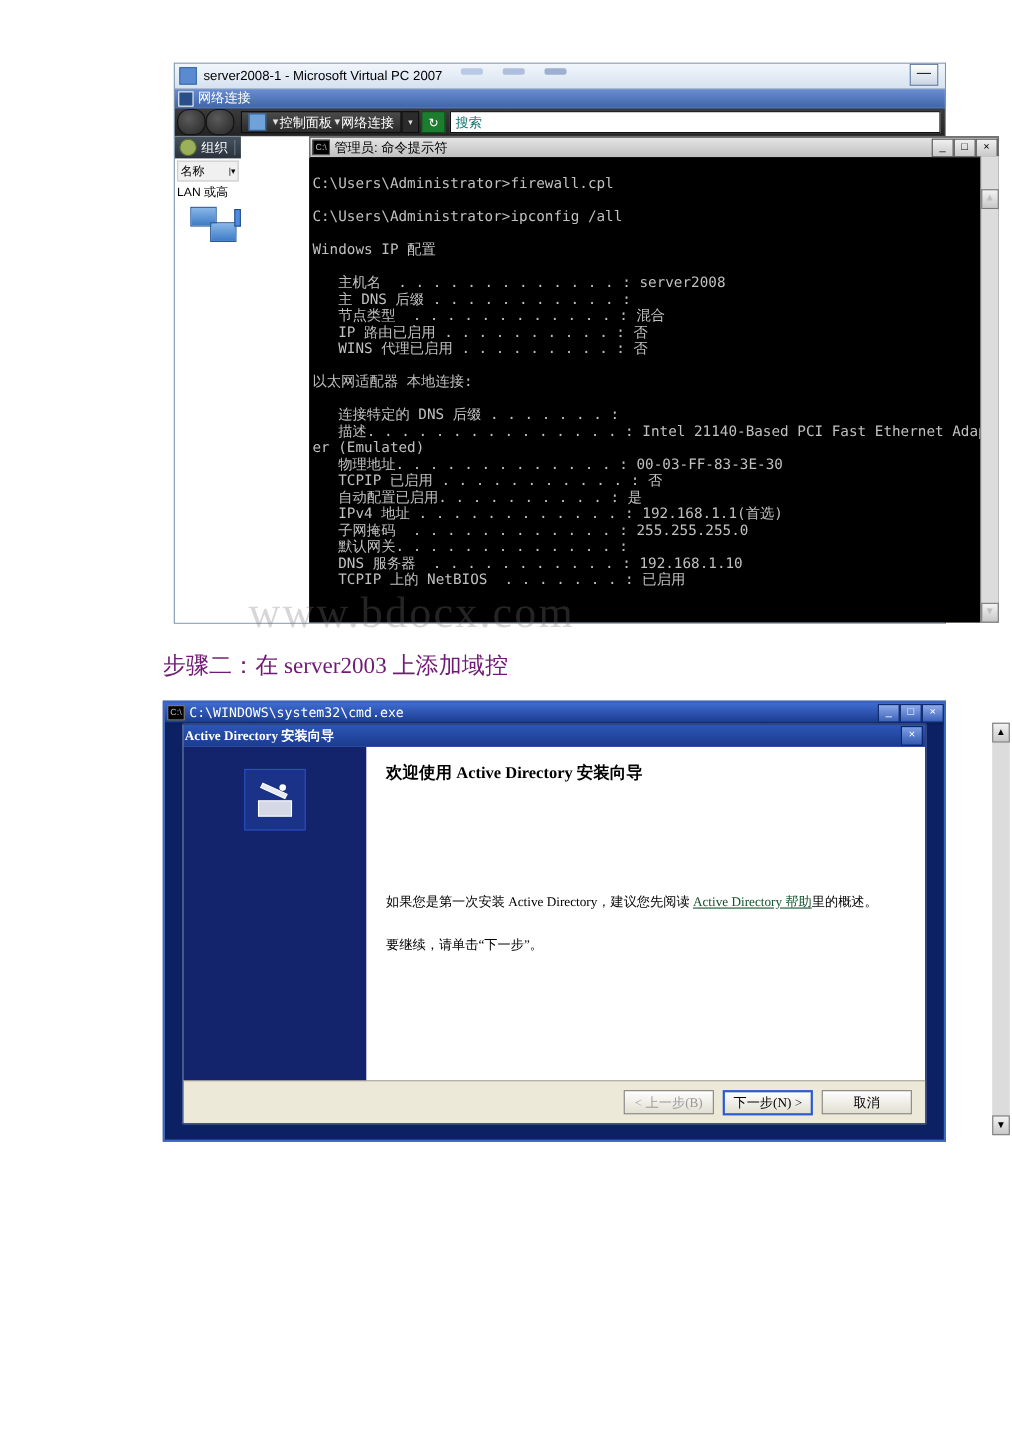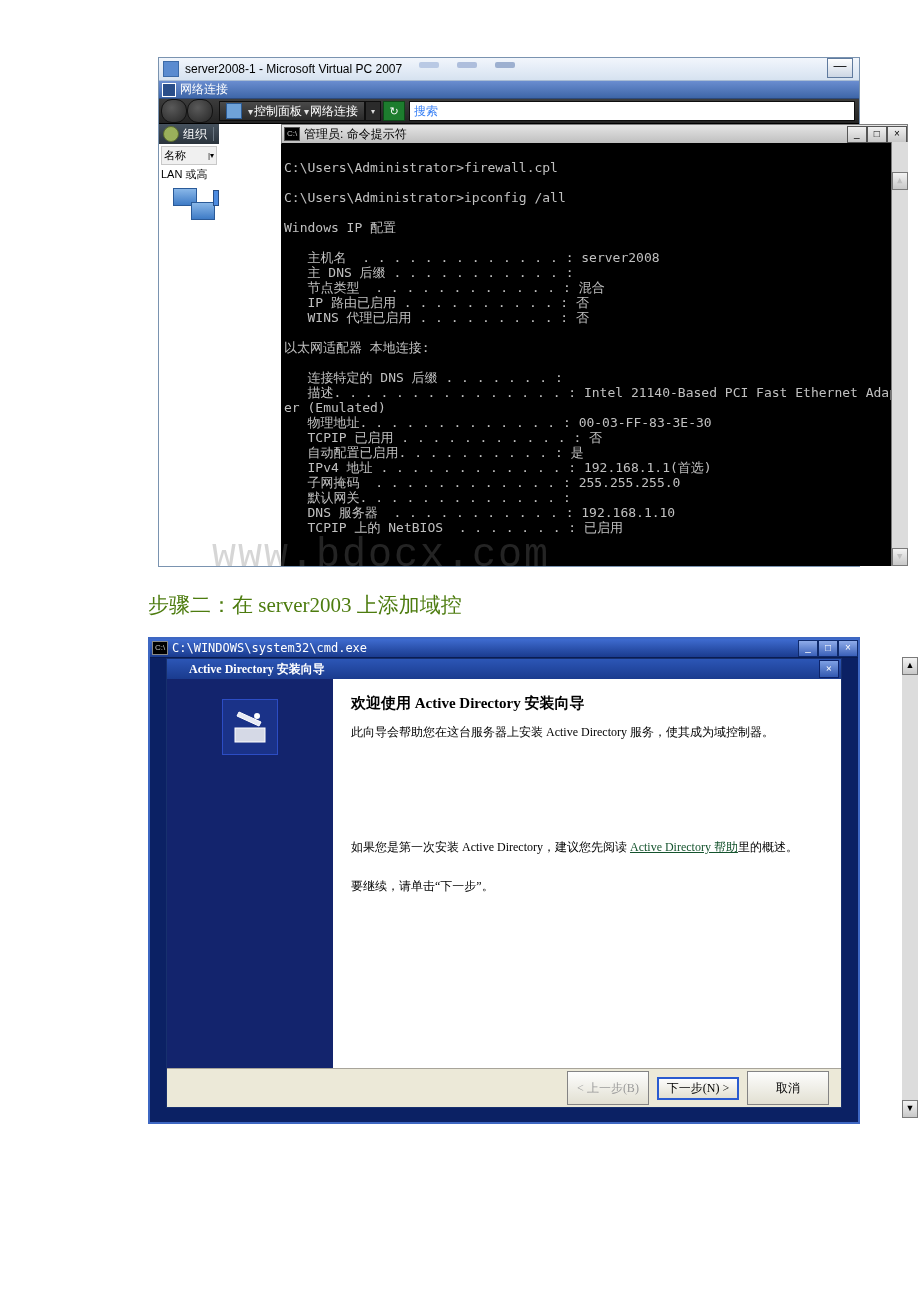--- a/index.html
+++ b/index.html
@@ -15,21 +15,21 @@
   .explorer-title{height:17px;background:linear-gradient(#6a8dd0,#3e66a8);color:#fff;font-size:12px;padding-left:3px;display:flex;align-items:center;border-bottom:1px solid #2d4a7c}
   .explorer-title .eicon{width:12px;height:12px;background:#2a4e8a;border:1px solid #fff;margin-right:4px}
   .navbar{height:24px;background:linear-gradient(#3c3c3c,#232323);display:flex;align-items:center;padding:0;border-bottom:1px solid #000}
   .navarrows{display:flex;gap:0;margin-left:2px}
   .navarrows .circ{width:24px;height:22px;background:radial-gradient(circle at 40% 35%,#5a5a5a,#262626);border-radius:11px;border:1px solid #121212}
   .crumb{margin-left:6px;display:flex;align-items:center;color:#fff;font-size:12px;background:linear-gradient(#4a4a4a,#2a2a2a);height:18px;border:1px solid #0e0e0e;padding:0 6px}
   .crumb .cicon{width:14px;height:14px;background:#6fa2d8;margin-right:4px;border:1px solid #2c5c96}
   .crumb small{letter-spacing:-1px;padding:0 2px;opacity:.85}
   .crumbdrop{width:14px;height:18px;margin-left:auto;background:#2b2b2b;border:1px solid #0e0e0e;color:#ddd;font-size:8px;display:flex;align-items:center;justify-content:center}
   .refresh{width:20px;height:18px;background:#1d7d2e;margin-left:2px;border:1px solid #0d4a18;display:flex;align-items:center;justify-content:center;color:#fff;font-size:11px}
-  .searchbox{margin-left:4px;flex:1;height:18px;background:#fff;border:1px solid #0e0e0e;color:#3b82f6;font-size:12px;padding-left:4px;line-height:18px;margin-right:4px}
+  .searchbox{margin-left:4px;flex:1;height:18px;background:#fff;border:1px solid #0e0e0e;color:#0f766e;font-size:12px;padding-left:4px;line-height:18px;margin-right:4px}
   .submenu{height:16px;background:linear-gradient(#f9fbff,#e8eef8);display:flex;gap:10px;padding-left:6px;font-size:11px;color:#555;border-bottom:1px solid #a9bcd4;align-items:center}
   .toolbar{height:20px;background:linear-gradient(#46525e,#2a333c);display:flex;align-items:center;padding-left:4px;font-size:12px;color:#fff;gap:4px}
   .toolbar .gear{width:14px;height:14px;background:#9ab05b;border-radius:50%;border:1px solid #5a6b2e}
   .toolbar .sep{width:1px;height:14px;background:#6a7682;margin:0 2px}
   .leftpane{display:flex;background:#fff}
   .leftcol{width:60px;font-size:11px;padding:2px;color:#000}
   .leftcol .hdr{background:#f0f0f0;padding:1px 2px;border:1px solid #c8c8c8;display:flex;justify-content:space-between;align-items:center}
   .leftcol .row{padding:2px 0}
   .neticon{width:44px;height:38px;margin:4px auto 0 12px;position:relative}
   .neticon .mon{width:22px;height:16px;background:linear-gradient(#89b7e8,#3e7bc6);border:1px solid #2a5a98;position:absolute}
@@ -41,44 +41,44 @@
   .cmd1-title{height:18px;background:linear-gradient(#e5e5e5,#bfbfbf);color:#000;font-size:12px;display:flex;align-items:center;padding-left:2px;border:1px solid #7d7d7d;border-bottom:1px solid #000}
   .cmd1-title .cmdico{width:14px;height:12px;background:#000;border:1px solid #555;margin-right:4px;font-size:8px;color:#c0c0c0;text-align:center;line-height:12px}
   .cmd1-title .winbtns{margin-left:auto;display:flex}
   .cmd1-title .wb{width:18px;height:15px;background:linear-gradient(#f0f0f0,#c8c8c8);border:1px solid #555;text-align:center;font-size:10px;line-height:14px;font-family:Arial}
   .cmdbody{font-family:"NSimSun","SimSun","Consolas",monospace;font-size:13px;line-height:15px;white-space:pre;padding:1px 3px}
   .cmdbody .scrollbar{position:absolute;right:0;top:18px;bottom:0;width:16px;background:#dcdcdc;border-left:1px solid #7a7a7a}
   .cmdbody .scrollbar .up,.cmdbody .scrollbar .dn{height:16px;background:linear-gradient(#f3f3f3,#c8c8c8);border:1px solid #7a7a7a;text-align:center;font-size:9px;line-height:14px}
   .cmdbody .scrollbar .dn{position:absolute;bottom:0;left:0;right:0}
   
   .watermark{position:relative;height:0}
-  .watermark span{position:absolute;left:212px;top:-34px;font-size:40px;letter-spacing:2px;color:rgba(120,120,120,.30);font-family:Liberation Mono, monospace}
-  
-  .steptext{margin:24px 0 18px 148px;font-size:21px;font-family:"SimSun";color:#4d7c0f}
+  .watermark span{position:absolute;left:226px;top:-34px;font-size:40px;letter-spacing:2px;color:rgba(120,120,120,.30);font-family:Liberation Serif, serif}
+  
+  .steptext{margin:24px 0 18px 148px;font-size:21px;font-family:"SimSun";color:#701a75}
   
   .shot2{margin-left:148px;width:708px;border:2px solid #3e67c2;background:#0b2164}
   .cmd2-title{height:18px;background:linear-gradient(#3f6cd0,#1a3b8e);border-bottom:1px solid #0a1c52;display:flex;align-items:center;padding-left:2px}
   .cmd2-title .cmdico{width:14px;height:12px;background:#000;border:1px solid #888;margin-right:4px;font-size:8px;color:#c0c0c0;text-align:center;line-height:12px}
   .cmd2-title .t{color:#fff;font-size:12px;font-family:"NSimSun","SimSun",monospace}
   .cmd2-title .winbtns{margin-left:auto;display:flex}
   .cmd2-title .wb{width:18px;height:15px;background:linear-gradient(#8facea,#3a60b8);border:1px solid #0f2a6c;text-align:center;font-size:10px;line-height:14px;color:#fff;font-family:Arial}
   .cmd2body{background:#000;color:#c0c0c0;font-family:"NSimSun","SimSun",monospace;font-size:13px;line-height:16px;white-space:pre;padding:6px 4px 6px 4px;height:62px;position:relative}
   .wizard{margin:0 16px 14px 16px;background:#fff;border:1px solid #17306e;position:relative}
-  .wiz-title{height:20px;background:linear-gradient(#2c56b6,#1a3b8e);color:#fff;font-size:12px;display:flex;align-items:center;padding-left:22px;font-weight:bold;font-family:"SimSun"}
+  .wiz-title{height:20px;background:linear-gradient(#2c56b6,#1a3b8e);color:#fff;font-size:12px;display:flex;align-items:center;padding-left:1px;font-weight:bold;font-family:"SimSun"}
   .wiz-title .x{margin-left:auto;width:18px;height:16px;background:linear-gradient(#7ea0e4,#3258b0);border:1px solid #0c236a;color:#fff;text-align:center;font-size:11px;line-height:15px;margin-right:2px}
-  .wiz-body{display:flex;height:389px}
+  .wiz-body{display:flex;height:303px}
   .wiz-left{width:166px;background:#13246d;display:flex;align-items:flex-start;justify-content:center;padding-top:20px}
   .wiz-left .adicon{width:54px;height:54px;background:#1a3288;border:1px solid #2c4dc4;display:flex;align-items:center;justify-content:center}
   .wiz-left .adicon svg{width:42px;height:42px}
   .wiz-right{flex:1;padding:14px 18px 8px 18px;font-size:12px;color:#000;font-family:"SimSun"}
   .wiz-right h3{margin:0 0 12px 0;font-size:15px;font-weight:bold;line-height:20px}
   .wiz-right p{margin:10px 0;line-height:15px}
   .wiz-right a{color:#14532d;text-decoration:underline}
   .wiz-foot{height:38px;background:#ece9d8;border-top:1px solid #a8a49a;display:flex;align-items:center;justify-content:flex-end;padding-right:12px;gap:8px}
-  .wiz-foot button{width:82px;height:34px;font-size:12px;font-family:"SimSun";background:linear-gradient(#fdfdfd,#e2e0d2);border:1px solid #848484}
+  .wiz-foot button{width:82px;height:22px;font-size:12px;font-family:"SimSun";background:linear-gradient(#fdfdfd,#e2e0d2);border:1px solid #848484}
   .wiz-foot button:disabled{color:#9a9a9a}
   .wiz-foot button.def{border:2px solid #2a5bd0;height:23px}
   .shot2 .outersb{position:absolute;right:2px;top:20px;bottom:6px;width:16px;background:#dcdcdc}
   .shot2wrap{position:relative}
   .shot2 .outersb .up,.shot2 .outersb .dn{height:16px;background:linear-gradient(#f3f3f3,#c8c8c8);border:1px solid #7a7a7a;text-align:center;font-size:9px;line-height:14px}
   .shot2 .outersb .dn{position:absolute;bottom:0;left:0;right:0}
 </style>
 </head>
 <body>
 
@@ -208,21 +208,20 @@
           <div class="adicon">
             <svg viewBox="0 0 42 42">
                   <rect x="6" y="22" width="30" height="14" fill="#d5d9e6" stroke="#fff"></rect>
                   <path d="M10 6 L32 16 L30 20 L8 10 Z" fill="#e6e9f4" stroke="#fff"></path>
                   <circle cx="28" cy="10" r="3" fill="#fff"></circle>
                 </svg>
           </div>
         </div>
         <div class="wiz-right">
           <h3>欢迎使用 Active Directory 安装向导</h3>
-          <p>此向导会帮助您在这台服务器上安装 Active Directory 服务，使其成为域控制器。</p>
           <p style="margin-top:100px">
             <span>如果您是第一次安装 Active Directory，建议您先阅读 </span><a href="#">Active Directory 帮助</a><span>里的概述。</span>
           </p>
           <p style="margin-top:24px">要继续，请单击“下一步”。</p>
         </div>
       </div>
       <div class="wiz-foot">
         <button disabled="">&lt; 上一步(B)</button>
         <button class="def">下一步(N) &gt;</button>
         <button>取消</button>

